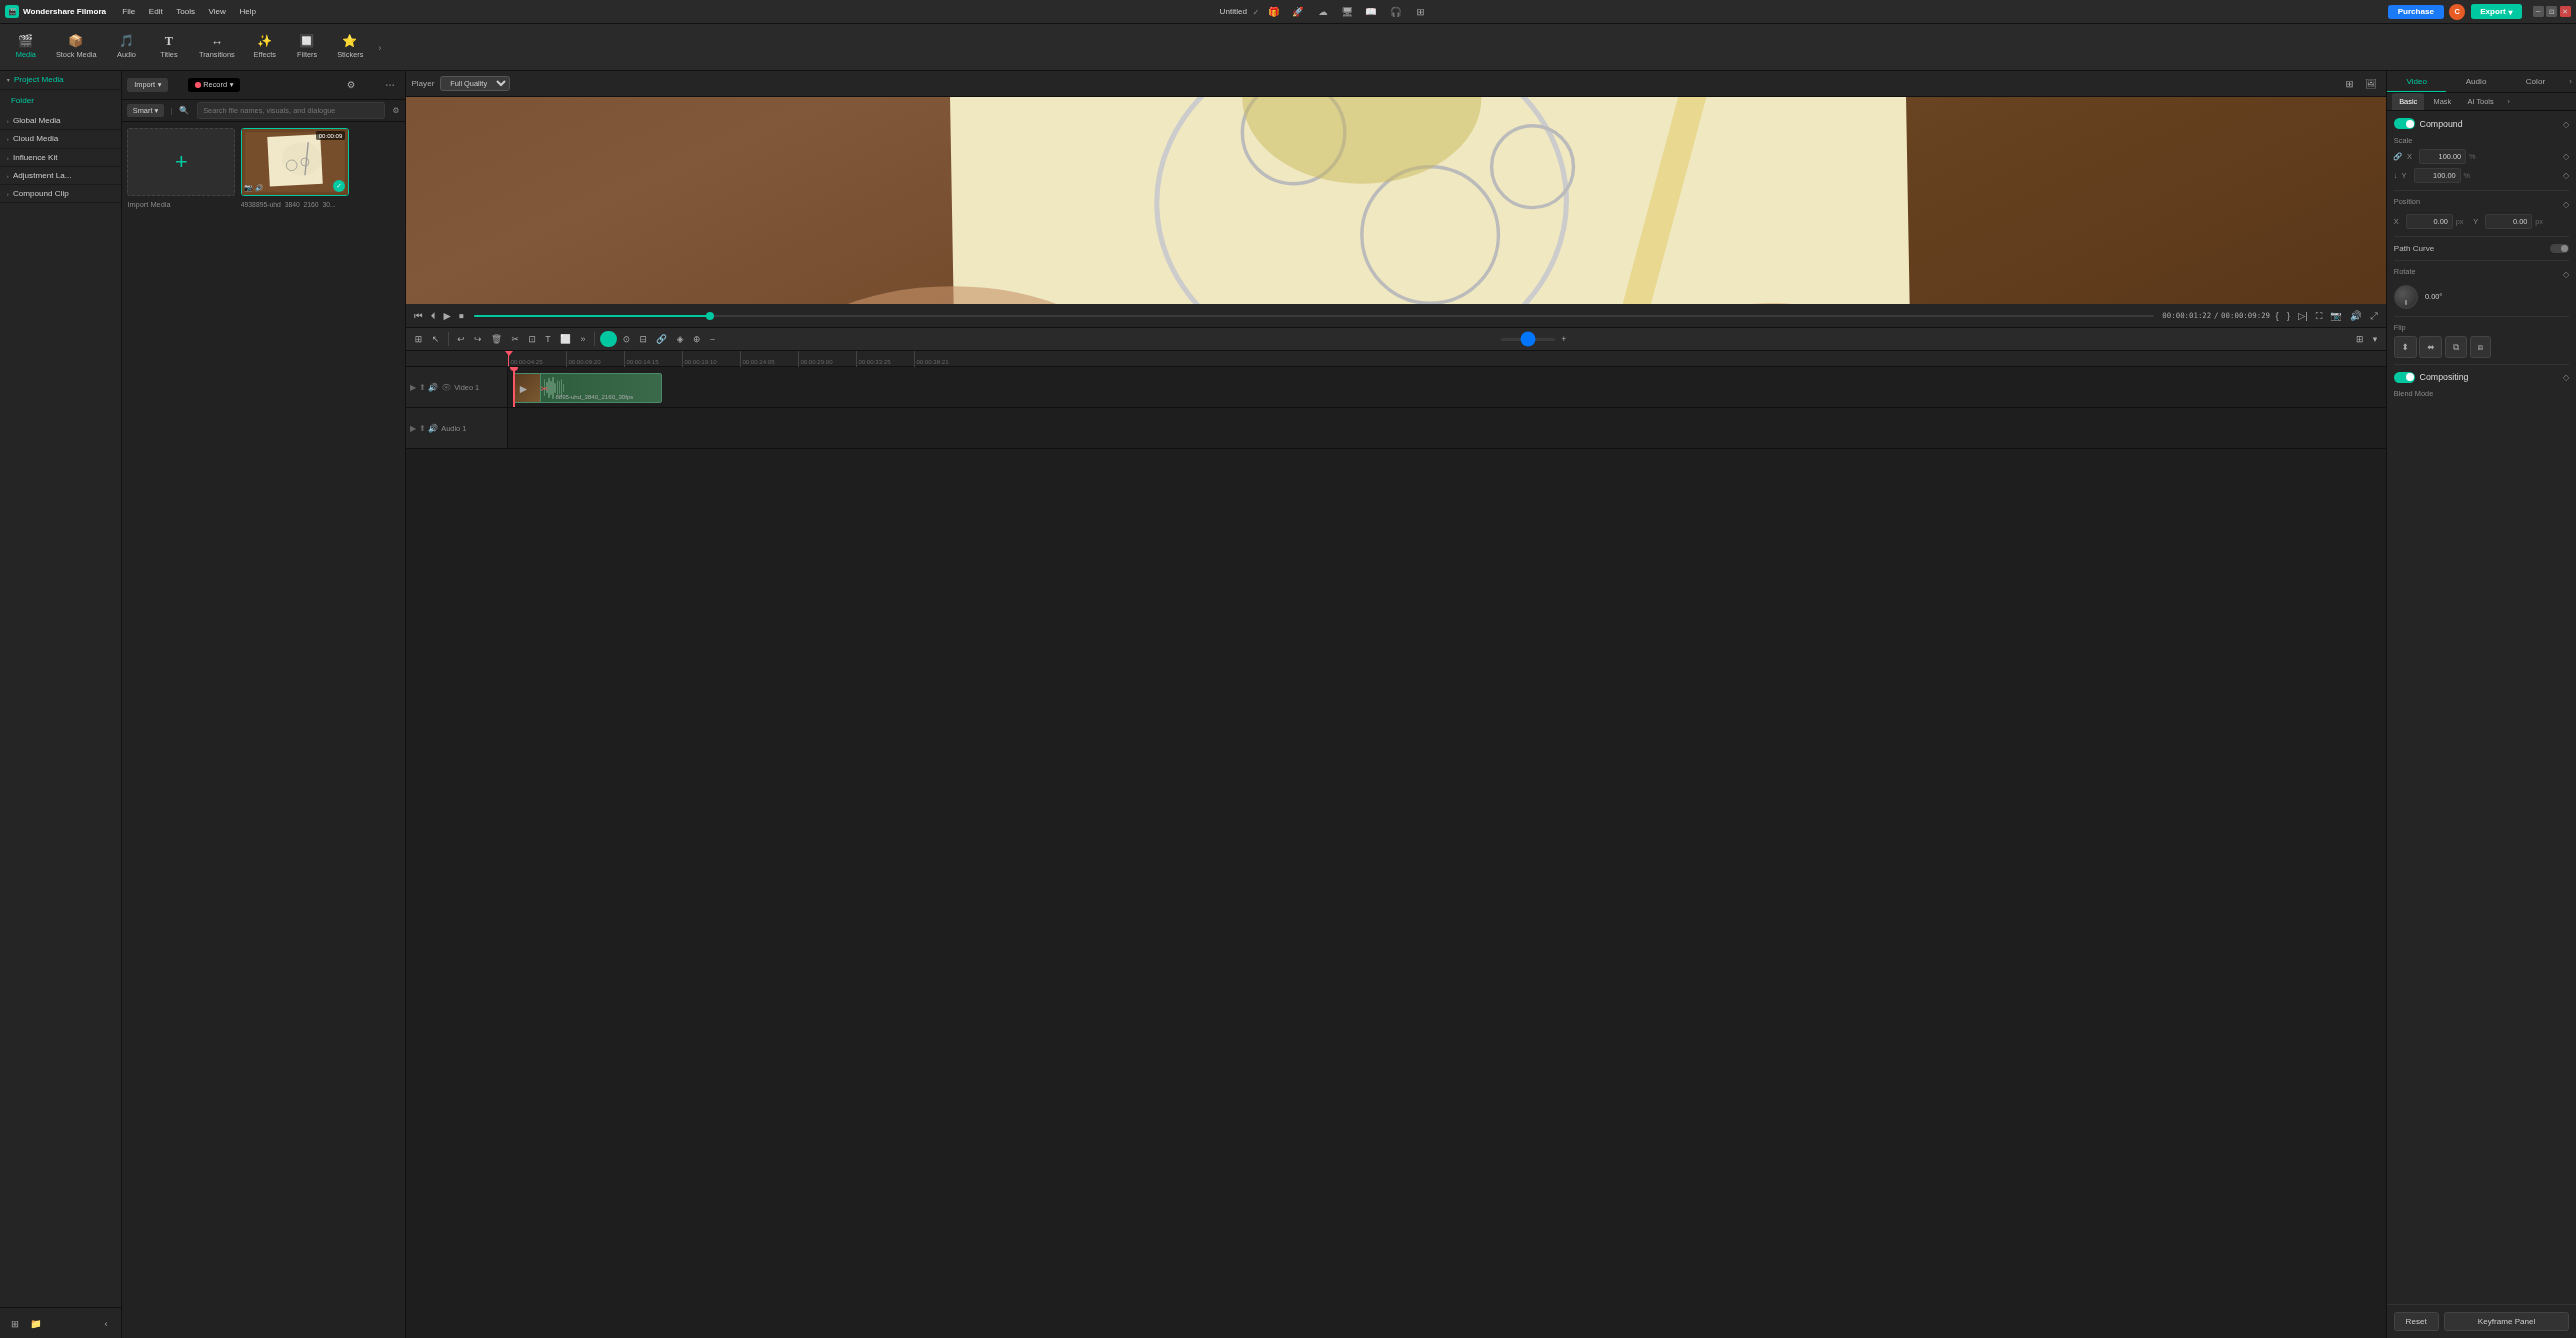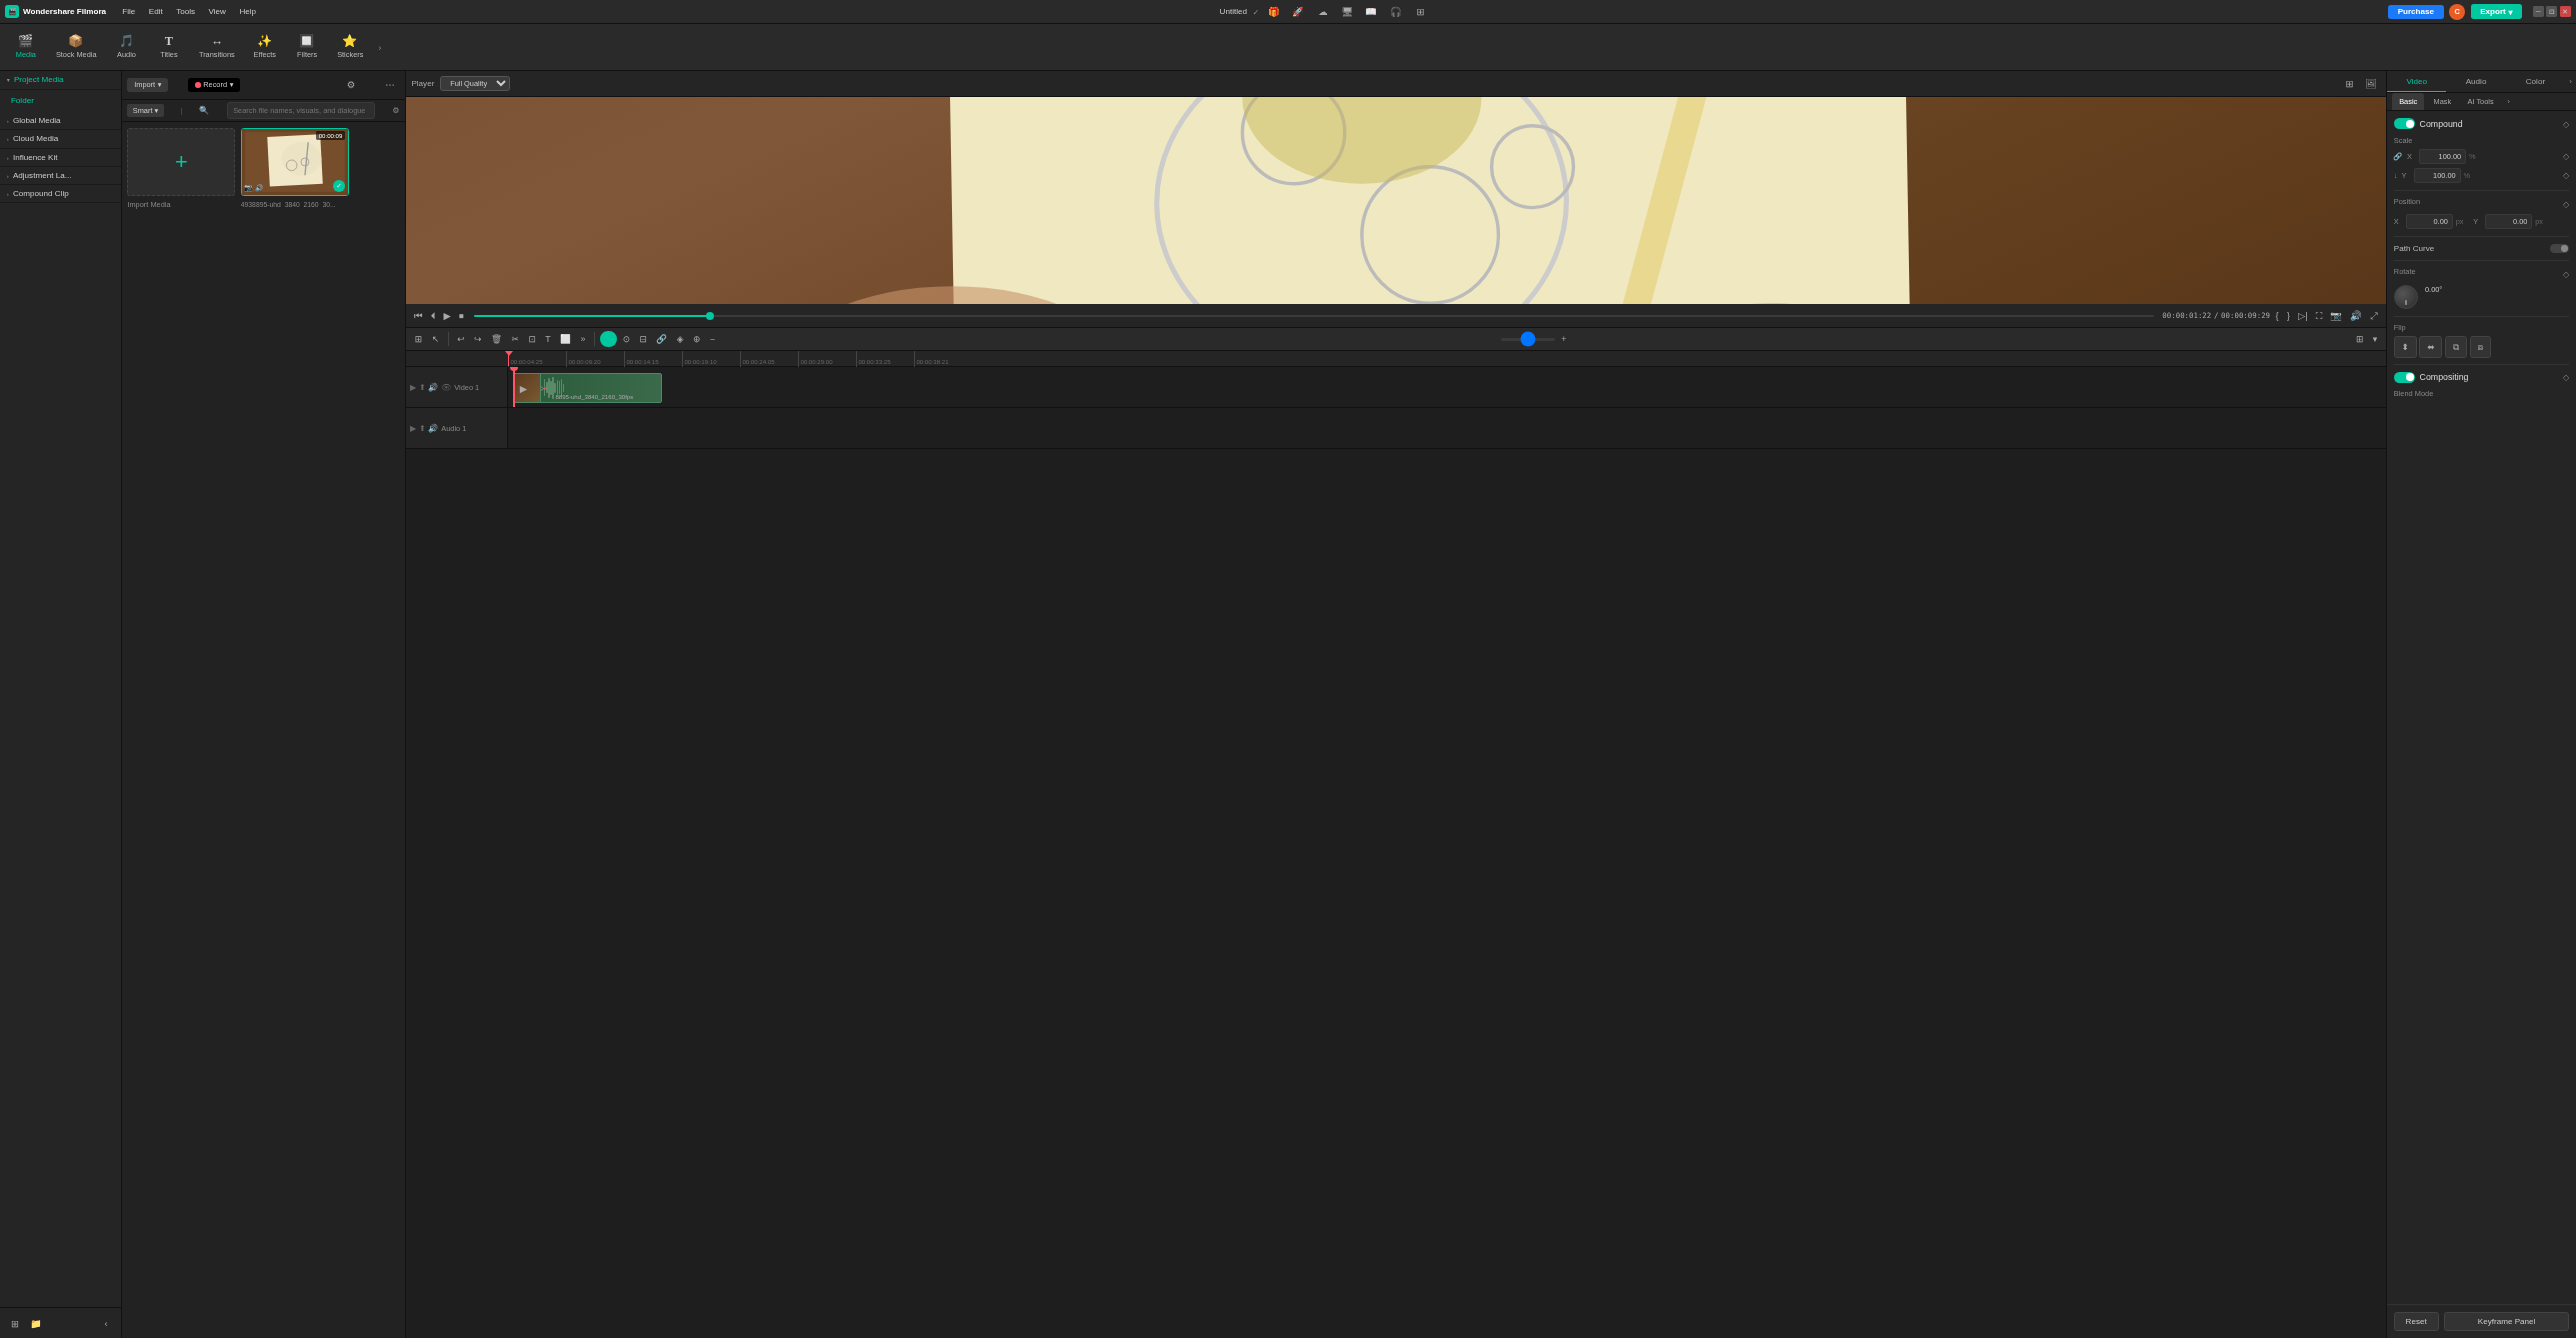--- a/index.html
+++ b/index.html
@@ -276,21 +276,21 @@
       width: 5.4px;
       height: 5.4px;
       background: #f56;
       border-radius: 50%;
       display: inline-block;
     }
     .search-bar {
       display: flex;
       align-items: center;
       padding: 2.7px 5.4px;
-      gap: 17px;
+      gap: 7px;
       border-bottom: 0.7px solid #111;
     }
     .smart-btn {
       background: #3a3a3a;
       border: none;
       color: #ccc;
       padding: 2px 5.4px;
       border-radius: 2px;
       cursor: pointer;
       font-size: 7.4px;
@@ -889,20 +889,21 @@
       top: 1.4px;
       right: 1.4px;
       width: 6.8px;
       height: 6.8px;
       background: #888;
       border-radius: 50%;
     }
     .rotate-section { margin-bottom: 6.8px; }
     .rotate-knob-container {
       display: flex;
+      align-items: center;
       gap: 6.8px;
       margin-top: 2.7px;
     }
     .rotate-knob {
       width: 24.4px;
       height: 24.4px;
       border-radius: 50%;
       background: radial-gradient(circle at 35% 35%, #555, #2a2a2a);
       border: 1.4px solid #444;
       position: relative;

